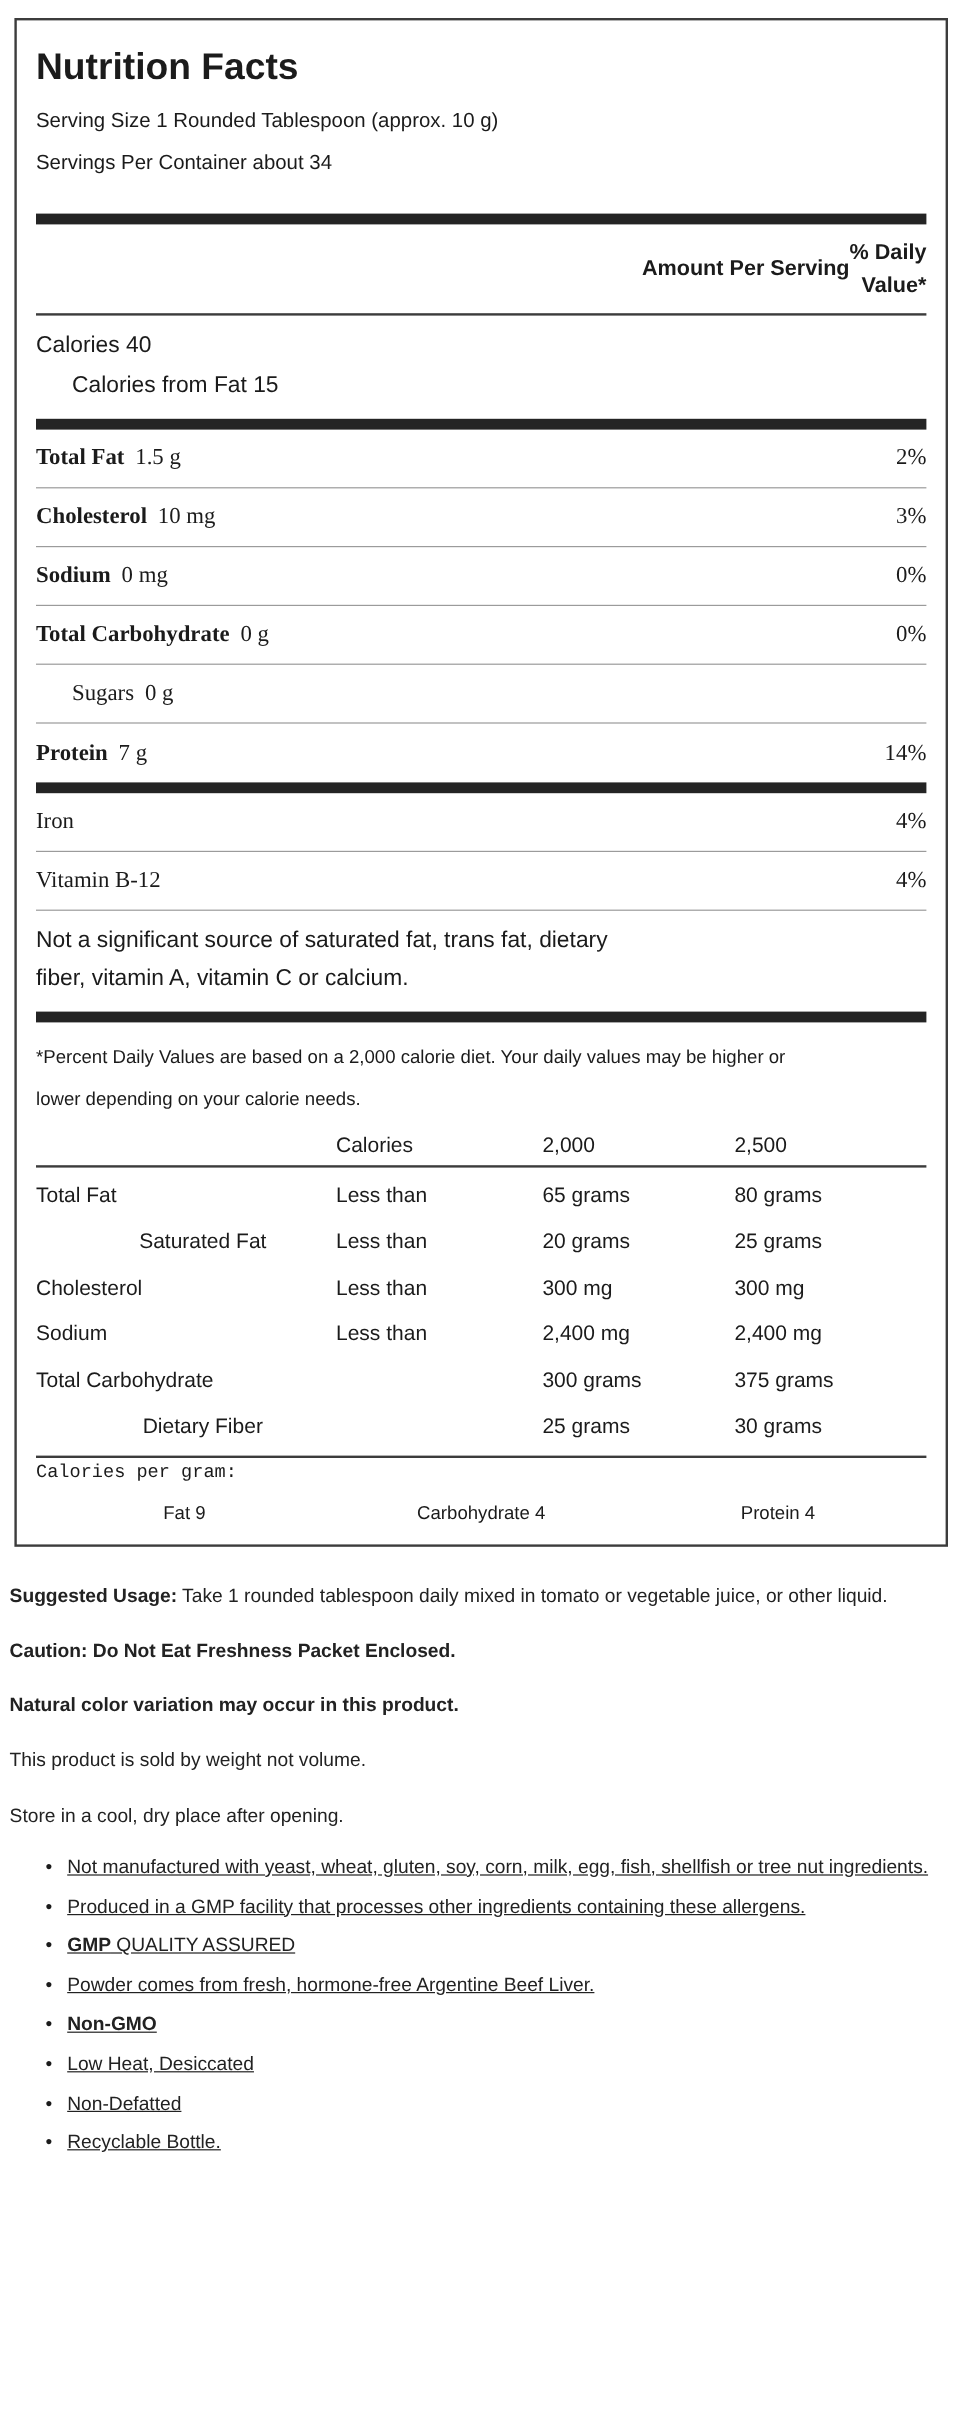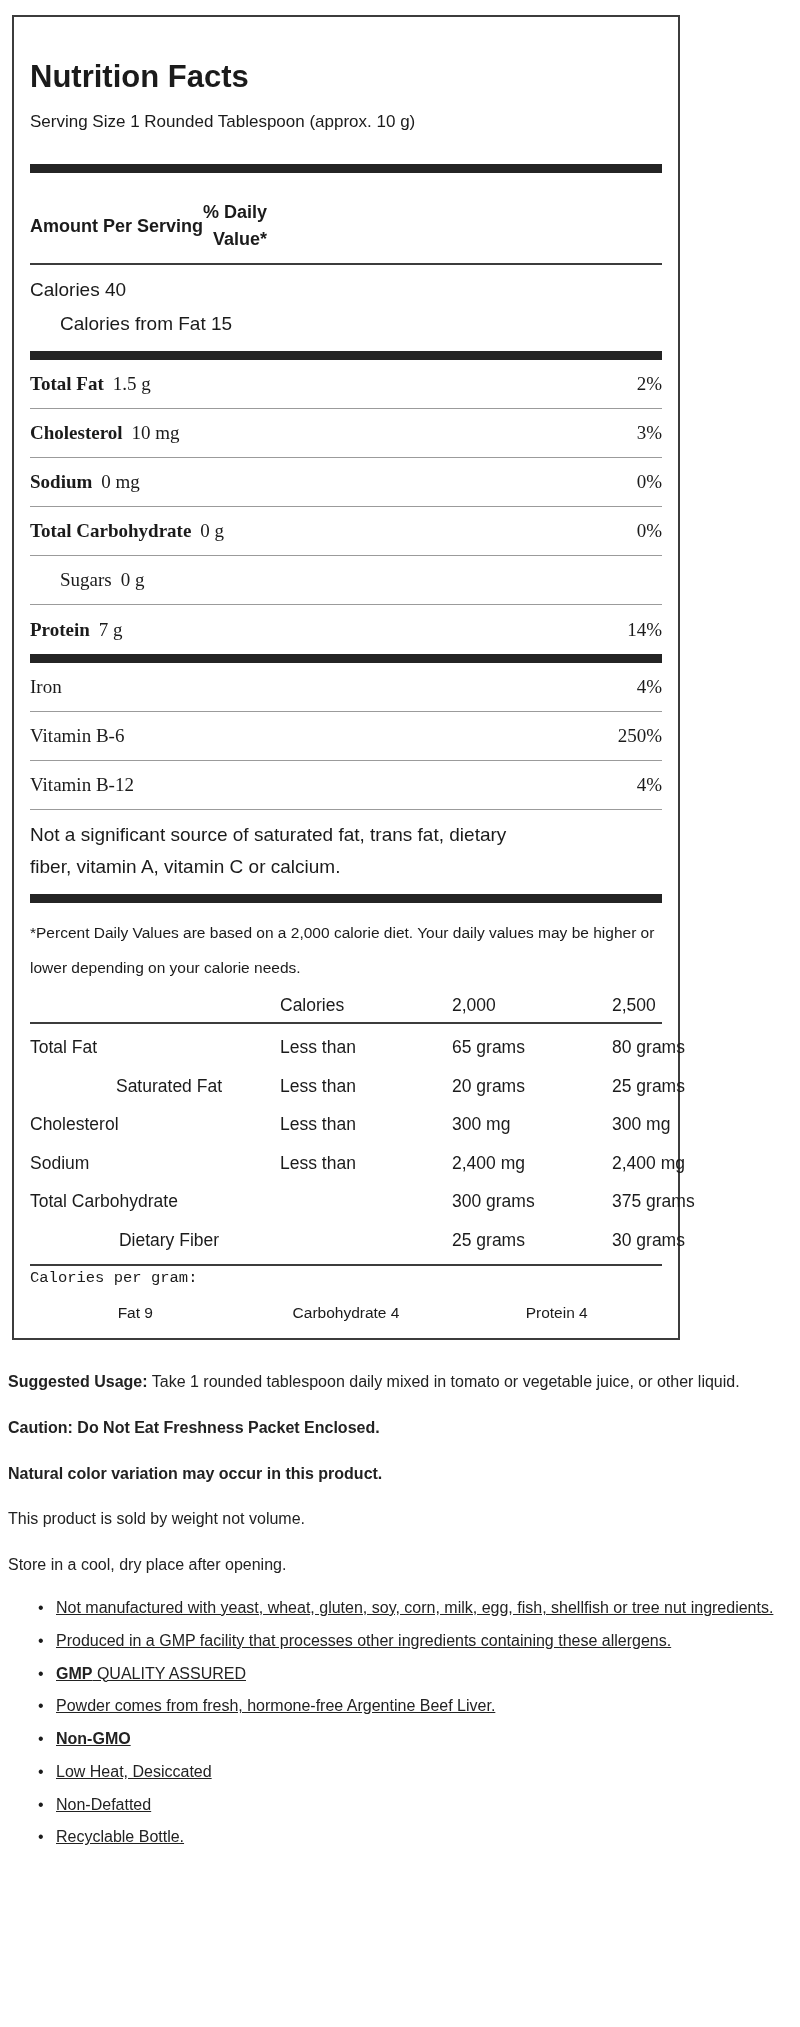--- a/index.html
+++ b/index.html
@@ -8,43 +8,42 @@
     width: 800px;
     min-height: 2027px;
     background: #ffffff;
     color: #1b1b1b;
     font-family: "Liberation Sans", sans-serif;
   }
 
   
   .nf-box {
     margin: 15px 0 0 12px;
-    width: 668px;
+    width: 778px;
     border: 2px solid #3c3c3c;
-    padding: 27px 16px 12px 16px;
+    padding: 6px 16px 12px 16px;
     background: #ffffff;
   }
   .nf-title {
     font-size: 31px;
     font-weight: 700;
     line-height: 1.2;
     margin: 14px 0 10px 0;
   }
   .nf-serving { font-size: 17px; line-height: 2.05; }
 
   .bar { height: 9px; background: #242424; }
   .bar-gap { margin-top: 24px; }
 
   .nf-header {
     display: flex;
-    justify-content: flex-start;
+    justify-content: flex-end;
     align-items: center;
     padding: 10px 0 10px 0;
     border-bottom: 2px solid #3c3c3c;
-    margin-top: 16px;
   }
   .nf-header .aps { font-size: 18px; font-weight: 700; }
   .nf-header .dvh { text-align: right; font-size: 18px; font-weight: 700; line-height: 1.5; }
 
   .nf-cal { padding: 8px 0 10px 0; font-size: 19px; line-height: 1.8; }
   .nf-cal .indent { padding-left: 30px; }
 
   .nf-row {
     display: flex;
     justify-content: space-between;
@@ -116,20 +115,21 @@
   }
 </style>
 </head>
 <body>
 
 <div class="nf-box">
 
   <div class="nf-title">Nutrition Facts</div>
 
   <div class="nf-serving">Serving Size 1 Rounded Tablespoon (approx. 10 g)</div>
+  <div class="nf-serving">Servings Per Container about 34</div>
 
   <div class="bar bar-gap"></div>
 
   <div class="nf-header">
     <div class="aps">Amount Per Serving</div>
     <div class="dvh">
       <div>% Daily</div>
       <div>Value*</div>
     </div>
   </div>
@@ -167,24 +167,20 @@
       <span class="dv">14%</span>
     </div>
   </div>
 
   <div class="bar"></div>
 
   <div>
     <div class="nf-row">
       <span>Iron</span>
       <span class="dv">4%</span>
-    </div>
-    <div class="nf-row">
-      <span>Vitamin B-6</span>
-      <span class="dv">250%</span>
     </div>
     <div class="nf-row">
       <span>Vitamin B-12</span>
       <span class="dv">4%</span>
     </div>
   </div>
 
   <div class="nf-notsig">Not a significant source of saturated fat, trans fat, dietary fiber, vitamin A, vitamin C or calcium.</div>
 
   <div class="bar"></div>

